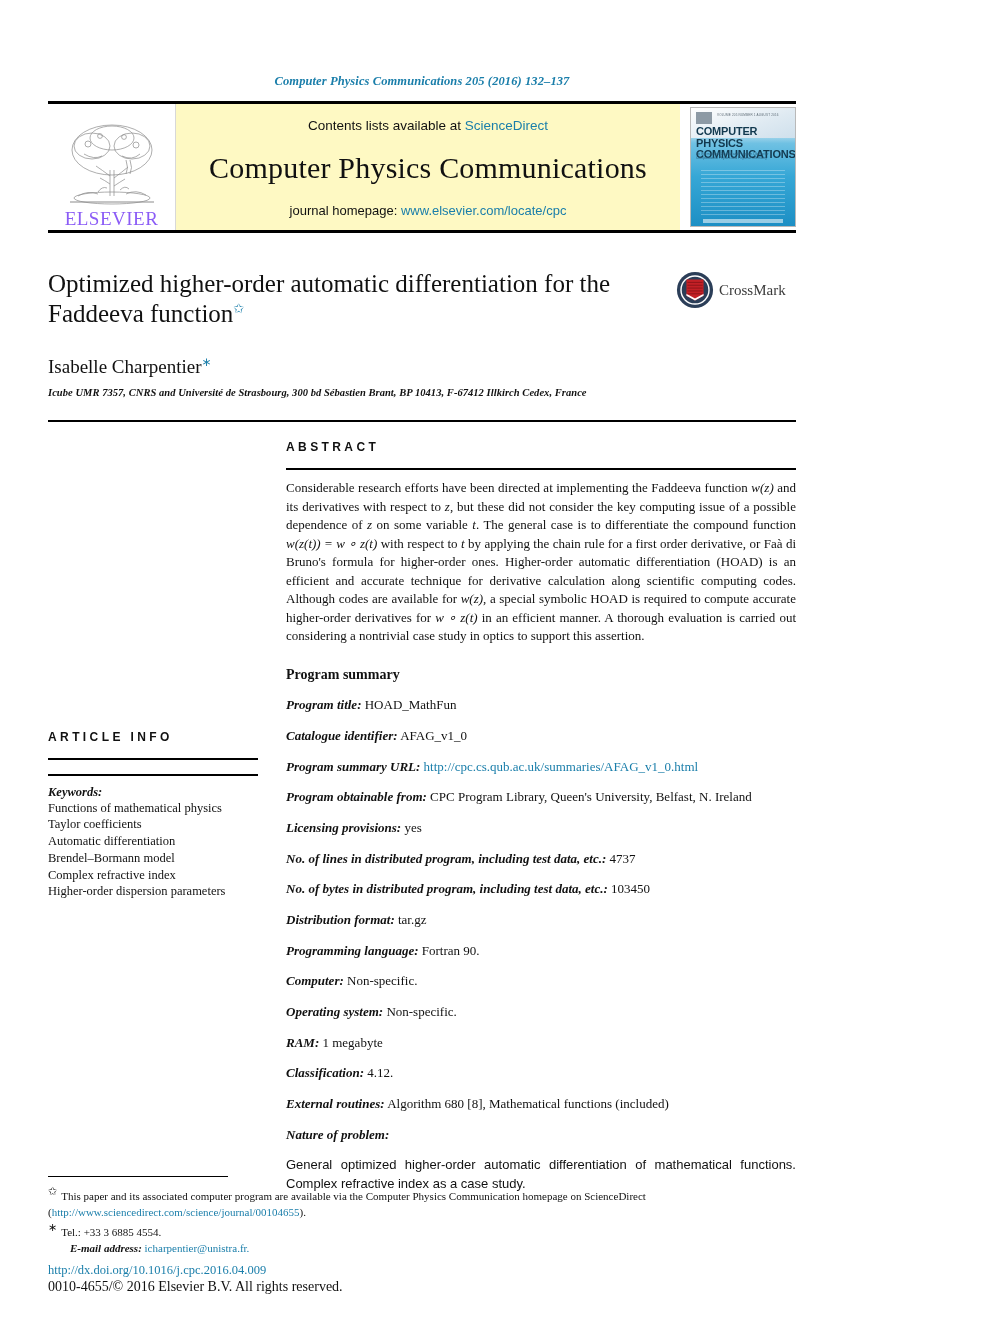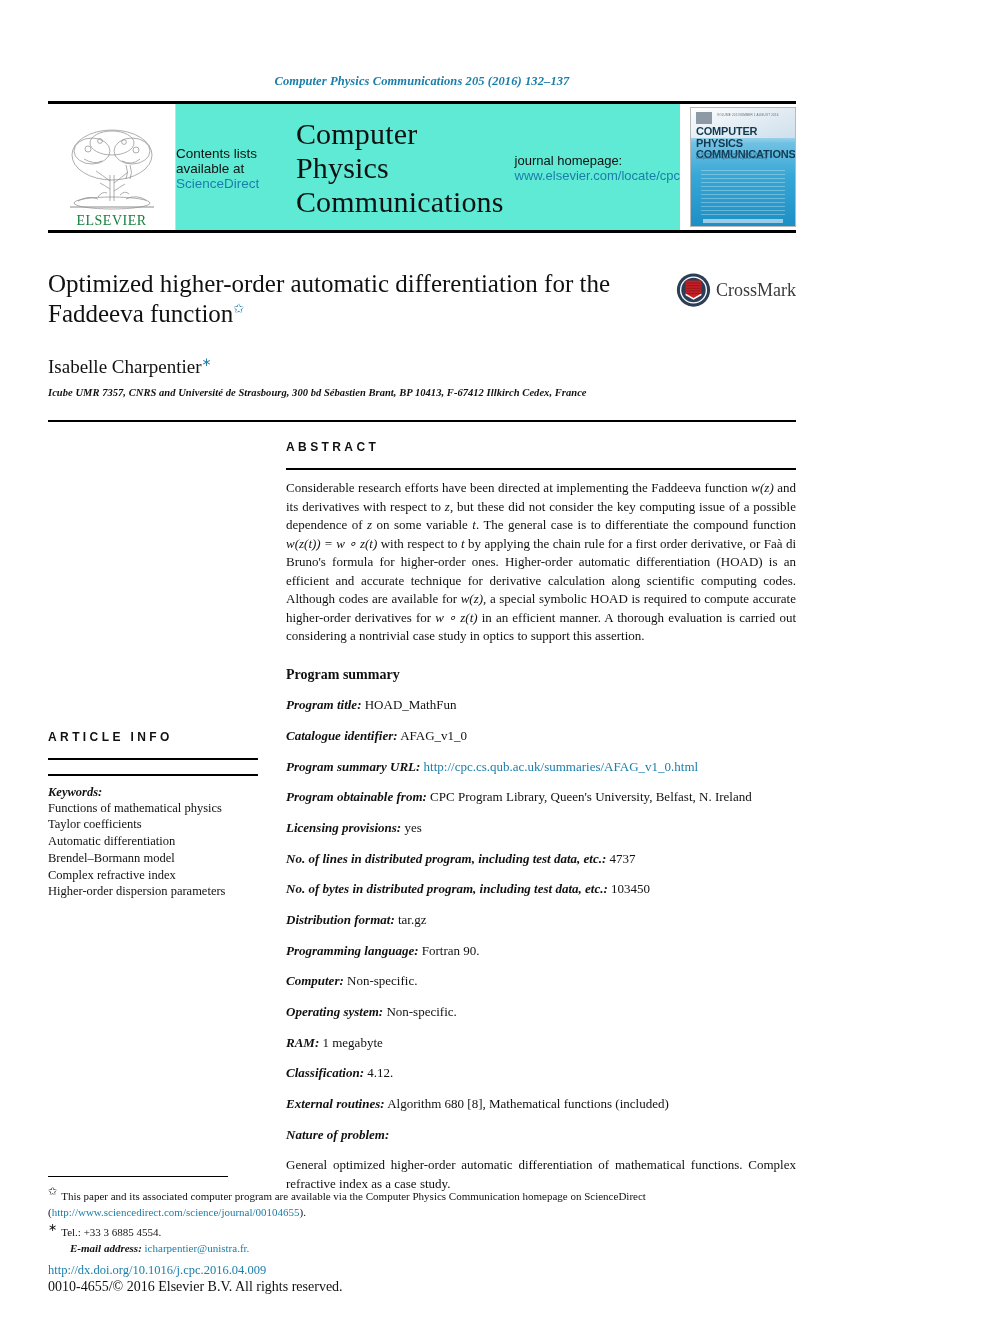--- a/index.html
+++ b/index.html
@@ -50,32 +50,32 @@
     display: flex;
     flex-direction: column;
     align-items: center;
     justify-content: flex-end;
     padding-bottom: 2px;
     box-sizing: border-box;
     background: #ffffff;
   }
   .elsevier-tree { width: 96px; height: 88px; display:block; }
   .elsevier-word {
-    color: #15803d;
-    font-family: "Liberation Serif", serif;
-    font-size: 14px;
+    color: #8b5cf6;
+    font-family: "Liberation Serif", serif;
+    font-size: 19px;
     letter-spacing: .5px;
     line-height: 1;
     margin-top: 1px;
   }
   .masthead-center {
     flex: 1 1 auto;
-    background: #5eead4;
+    background: #fef9c3;
     display: flex;
-    flex-direction: row;
+    flex-direction: column;
     align-items: center;
     justify-content: space-between;
     padding: 14px 0 12px 0;
     box-sizing: border-box;
   }
   .contents-line {
     font-family: "Liberation Sans", sans-serif;
     font-size: 13.5px;
     color: #111;
   }
@@ -190,21 +190,21 @@
     flex: 0 0 120px;
     width: 120px;
     display: flex;
     align-items: center;
     gap: 5px;
     padding-top: 2px;
   }
   .crossmark-badge { width: 38px; height: 38px; display:block; }
   .crossmark-text {
     font-family: "Liberation Serif", serif;
-    font-size: 18px;
+    font-size: 15px;
     color: #3b3b3b;
   }
 
   
   .cols-rule-top {
     border-top: 2px solid #000;
     margin-top: 22px;
   }
   .columns {
     display: flex;
@@ -268,21 +268,21 @@
     font-size: 13px;
     color: #111;
     margin-top: 13px;
     line-height: 1.36;
   }
   .prog-key {
     font-style: italic;
     font-weight: bold;
   }
   .prog-para {
-    font-family: Liberation Serif, serif;
+    font-family: Liberation Sans, sans-serif;
     font-size: 13px;
     line-height: 1.42;
     text-align: justify;
     margin-top: 13px;
     color: #111;
   }
 
   
   .footnotes {
     position: absolute;

